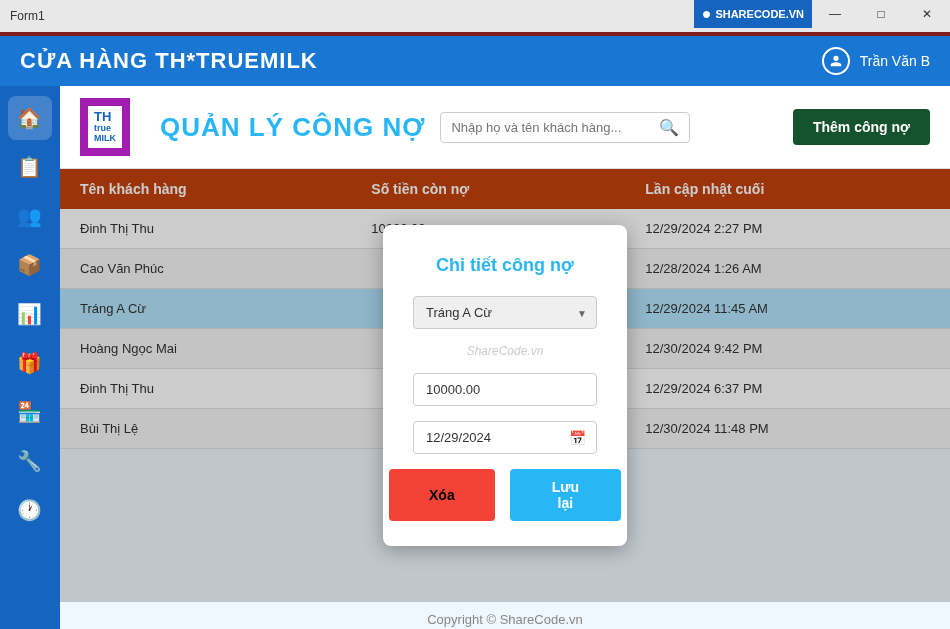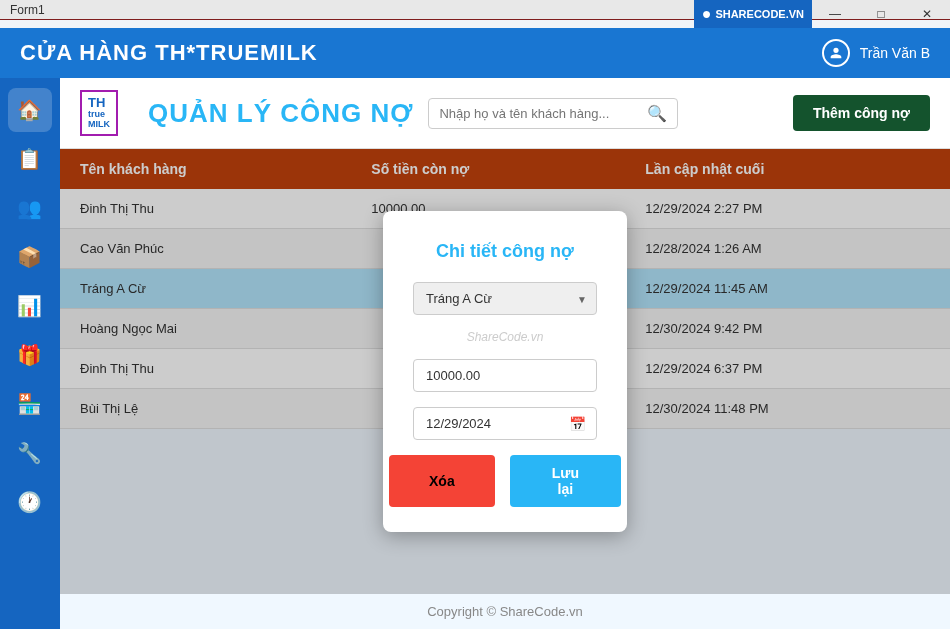--- a/index.html
+++ b/index.html
@@ -1,27 +1,27 @@
 <!DOCTYPE html>
 <html><head>
   <meta charset="utf-8">
   <style>
     * { margin: 0; padding: 0; box-sizing: border-box; }
     body { font-family: Arial, sans-serif; background: #f0f4f8; width: 950px; height: 629px; overflow: hidden; position: relative; }
 
     
     .title-bar {
       background: #e8e8e8;
-      height: 20px;
+      height: 36px;
       display: flex;
       align-items: center;
       padding: 0 10px;
       font-size: 12px;
       color: #333;
-      border-bottom: 1px solid #7f1d1d;
+      border-bottom: 4px solid #7f1d1d;
       position: relative;
     }
     .title-bar-controls {
       position: absolute;
       right: 0;
       top: 0;
       display: flex;
       height: 28px;
     }
     .title-bar-btn {
@@ -50,21 +50,20 @@
 
     
     .app-header {
       background: #1976d2;
       height: 50px;
       display: flex;
       align-items: center;
       padding: 0 20px;
       justify-content: space-between;
       color: white;
-      margin-top: 8px;
     }
     .app-title {
       font-size: 22px;
       font-weight: bold;
       letter-spacing: 1px;
       color: white;
     }
     .app-header-right {
       display: flex;
       align-items: center;
@@ -125,21 +124,21 @@
     
     .page-header {
       background: white;
       padding: 12px 20px;
       display: flex;
       align-items: center;
       justify-content: space-between;
       border-bottom: 1px solid #ddd;
     }
     .logo-box {
-      border: 2px solid #a21caf;
+      border: 8px solid #a21caf;
       padding: 4px 6px;
       margin-right: 15px;
       line-height: 1.2;
     }
     .page-title-section {
       display: flex;
       align-items: center;
       gap: 15px;
       flex: 1;
     }

